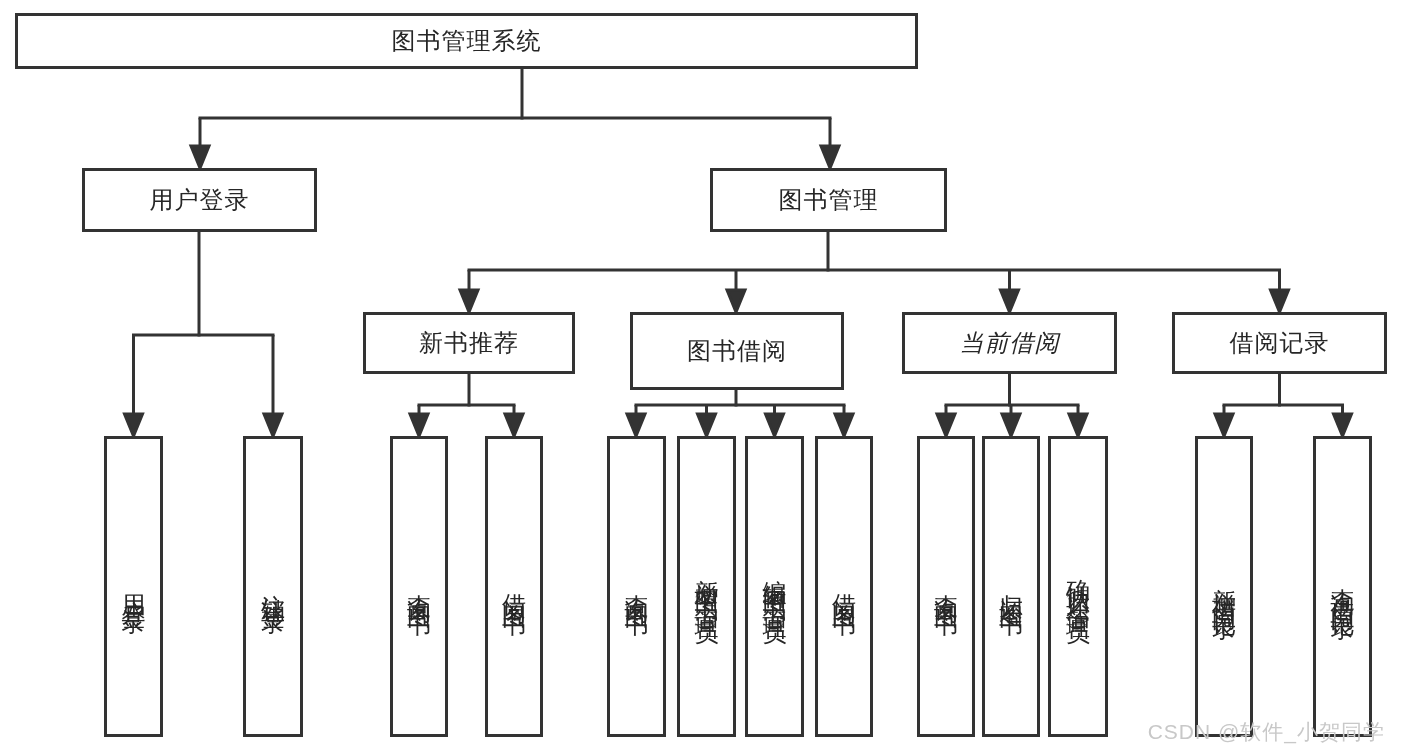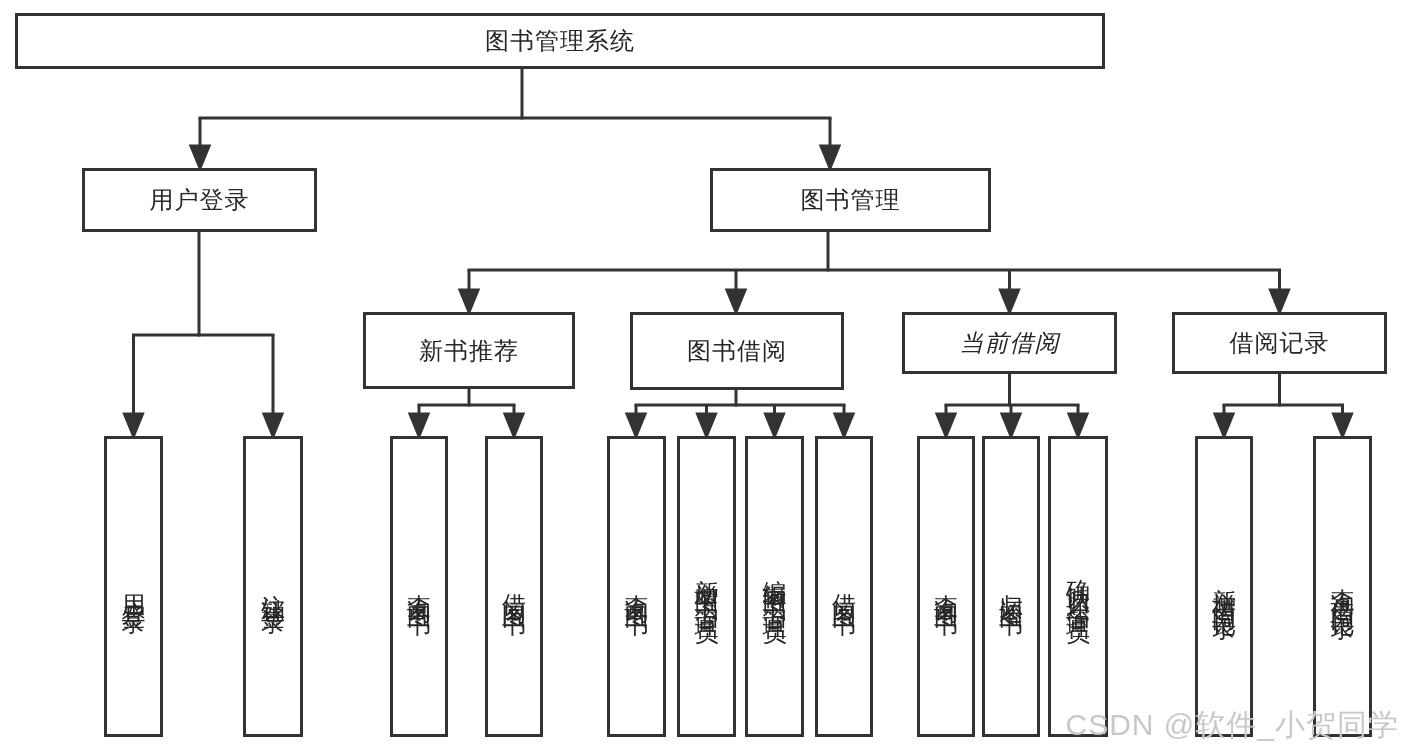--- a/index.html
+++ b/index.html
@@ -32,24 +32,24 @@
   }
   .vbox {
     writing-mode: vertical-rl;
     text-orientation: mixed;
     letter-spacing: 6px;
     line-height: 1;
     white-space: normal;
   }
   #watermark {
     position: absolute;
-    right: 6px;
+    right: 20px;
     bottom: 1px;
     z-index: 3;
-    font-size: 30px;
+    font-size: 21px;
     color: #c8c8c8;
     letter-spacing: 1px;
   }
 </style>
 </head>
 <body>
 
 <div id="stage">
 
   <svg id="connectors" width="1405" height="747" viewBox="0 0 1405 747">
@@ -109,26 +109,26 @@
 
       <line x1="1279.5" y1="372" x2="1279.5" y2="406.5"></line>
       <line x1="1222.5" y1="405" x2="1344" y2="405"></line>
       <line x1="1224" y1="405" x2="1224" y2="418"></line>
       <polygon points="1215,414 1233,414 1224,436"></polygon>
       <line x1="1342.5" y1="405" x2="1342.5" y2="418"></line>
       <polygon points="1333.5,414 1351.5,414 1342.5,436"></polygon>
     </g>
   </svg>
 
-  <div class="box" style="left:15px; top:13px; width:1090px; height:56px;">图书管理系统</div>
+  <div class="box" style="left:15px; top:13px; width:903px; height:56px;">图书管理系统</div>
 
   <div class="box" style="left:82px; top:168px; width:235px; height:64px;">用户登录</div>
-  <div class="box" style="left:710px; top:168px; width:281px; height:64px;">图书管理</div>
+  <div class="box" style="left:710px; top:168px; width:237px; height:64px;">图书管理</div>
 
-  <div class="box" style="left:363px; top:312px; width:212px; height:77px;">新书推荐</div>
+  <div class="box" style="left:363px; top:312px; width:212px; height:62px;">新书推荐</div>
   <div class="box" style="left:630px; top:312px; width:214px; height:78px;">图书借阅</div>
   <div class="box" style="left:902px; top:312px; width:215px; height:62px;font-style:italic;">当前借阅</div>
   <div class="box" style="left:1172px; top:312px; width:215px; height:62px;">借阅记录</div>
 
   <div class="box vbox" style="left:104px; top:436px; width:59px; height:301px;">用户登录</div>
   <div class="box vbox" style="left:243px; top:436px; width:60px; height:301px;">注销登录</div>
 
   <div class="box vbox" style="left:390px; top:436px; width:58px; height:301px;">查询图书</div>
   <div class="box vbox" style="left:485px; top:436px; width:58px; height:301px;">借阅图书</div>
 

